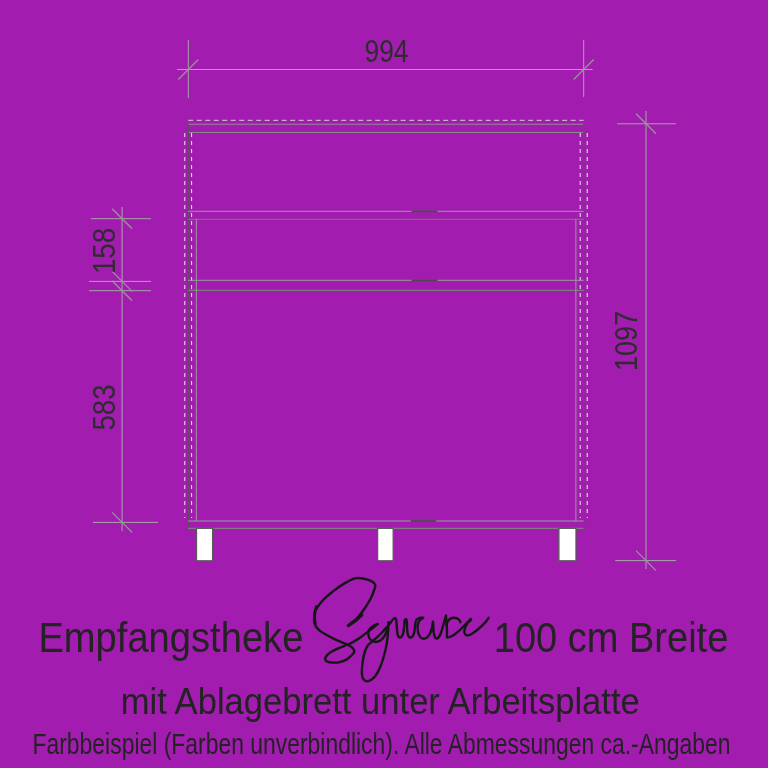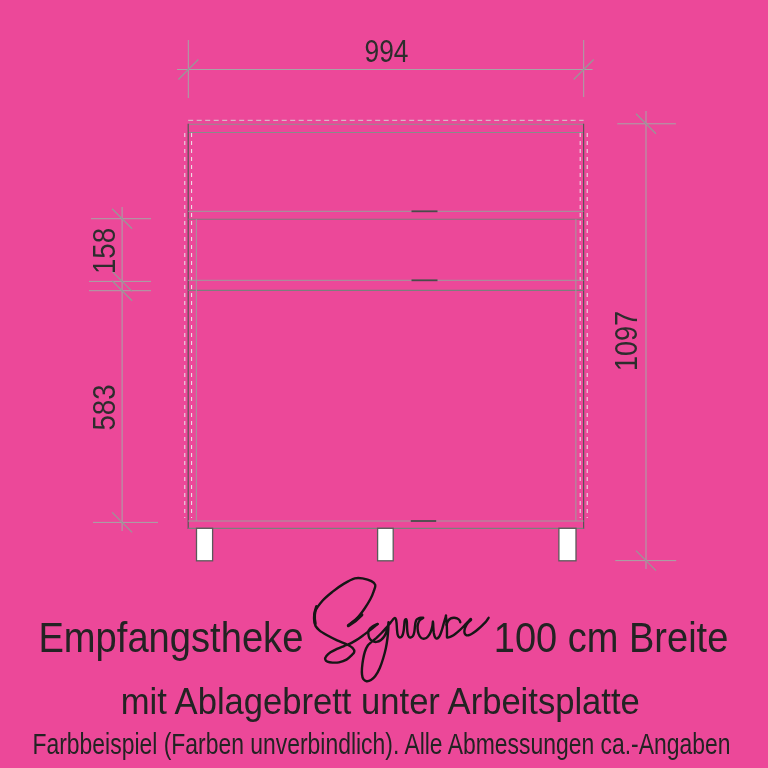--- a/index.html
+++ b/index.html
@@ -1,16 +1,16 @@
 <!DOCTYPE html>
 <html><head>
 <meta charset="utf-8">
 <style>
   html,body{margin:0;padding:0;background:#fff}
-  .page{position:relative;width:768px;height:768px;background:#ec4899;overflow:hidden}
+  .page{position:relative;width:768px;height:768px;background:#a21caf;overflow:hidden}
   svg{position:absolute;left:0;top:0}
   text{font-family:"Liberation Sans",sans-serif}
 </style>
 </head>
 <body>
 <div class="page">
 <svg width="768" height="768" viewBox="0 0 768 768">
 
   <line x1="188.2" y1="120.3" x2="583.6" y2="120.3" stroke="#d2d2d2" stroke-width="1" stroke-dasharray="5 3.5"></line>
 

